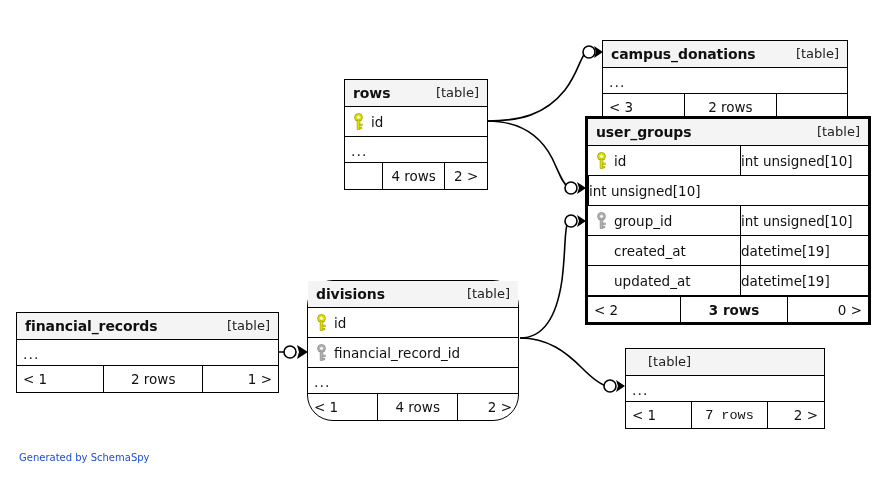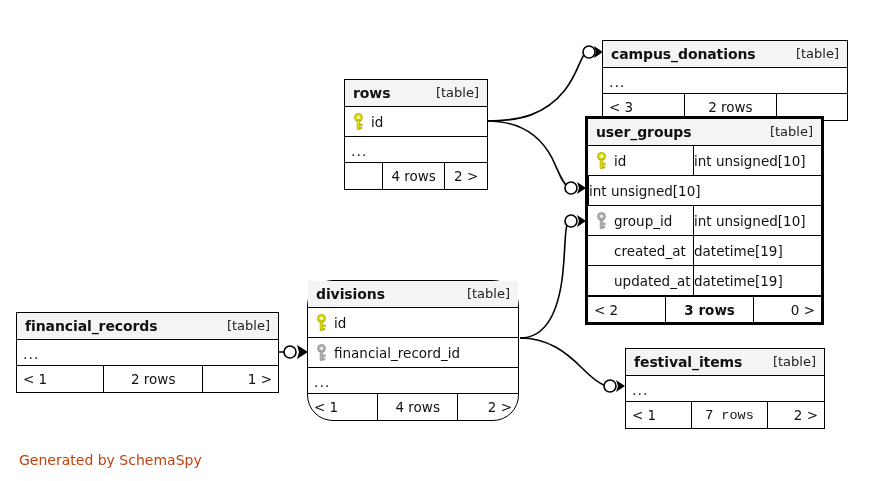--- a/index.html
+++ b/index.html
@@ -126,22 +126,22 @@
     padding: 0 6px;
     white-space: nowrap;
   }
   .foot-cell:first-child { border-left: none; }
   .foot-left { justify-content: flex-start; }
   .foot-center { justify-content: center; }
   .foot-right { justify-content: flex-end; }
 
   .caption {
     position: absolute;
-    font-size: 14px;
-    color: #c2410c;
+    font-size: 10px;
+    color: #1d4ed8;
     white-space: nowrap;
   }
 </style>
 </head>
 <body>
 
 <div id="canvas">
 
   <svg id="edges" viewBox="0 0 883 481" xmlns="http://www.w3.org/2000/svg">
 
@@ -199,21 +199,21 @@
       </div>
     </div>
     <div class="col-ellipsis">...</div>
     <div class="tbl-foot">
       <div class="foot-cell foot-left" style="width:26%;"></div>
       <div class="foot-cell foot-center" style="width:44%;">4 rows</div>
       <div class="foot-cell foot-right" style="width:30%; justify-content:center;">2 &gt;</div>
     </div>
   </div>
 
-  <div class="tbl focus" style="left:585px; top:116px; width:239px;">
+  <div class="tbl focus" style="left:585px; top:116px; width:286px;">
     <div class="tbl-head">
       <span class="tbl-name">user_groups</span>
       <span class="tbl-kind">[table]</span>
     </div>
 
     <div class="col">
       <div class="col-name">
         <svg class="keyicon" viewBox="0 0 13 18" xmlns="http://www.w3.org/2000/svg">
           <circle cx="6.5" cy="4.4" r="3.9" fill="#e3e300" stroke="#9a9a00" stroke-width="0.8"></circle>
           <circle cx="6.5" cy="4.4" r="1.3" fill="#ffffff"></circle>
@@ -319,21 +319,20 @@
     <div class="col-ellipsis">...</div>
     <div class="tbl-foot">
       <div class="foot-cell foot-left" style="width:33%;">&lt; 1</div>
       <div class="foot-cell foot-center" style="width:38%;">2 rows</div>
       <div class="foot-cell foot-right" style="width:29%;">1 &gt;</div>
     </div>
   </div>
 
   <div class="tbl" style="left:625px; top:348px; width:200px;">
     <div class="tbl-head">
-      <span class="tbl-name">festival_items</span>
       <span class="tbl-kind">[table]</span>
     </div>
     <div class="col-ellipsis">...</div>
     <div class="tbl-foot">
       <div class="foot-cell foot-left" style="width:33%;">&lt; 1</div>
       <div class="foot-cell foot-center" style="width:38%;font-family:Liberation Mono, monospace;">7 rows</div>
       <div class="foot-cell foot-right" style="width:29%;">2 &gt;</div>
     </div>
   </div>
 

